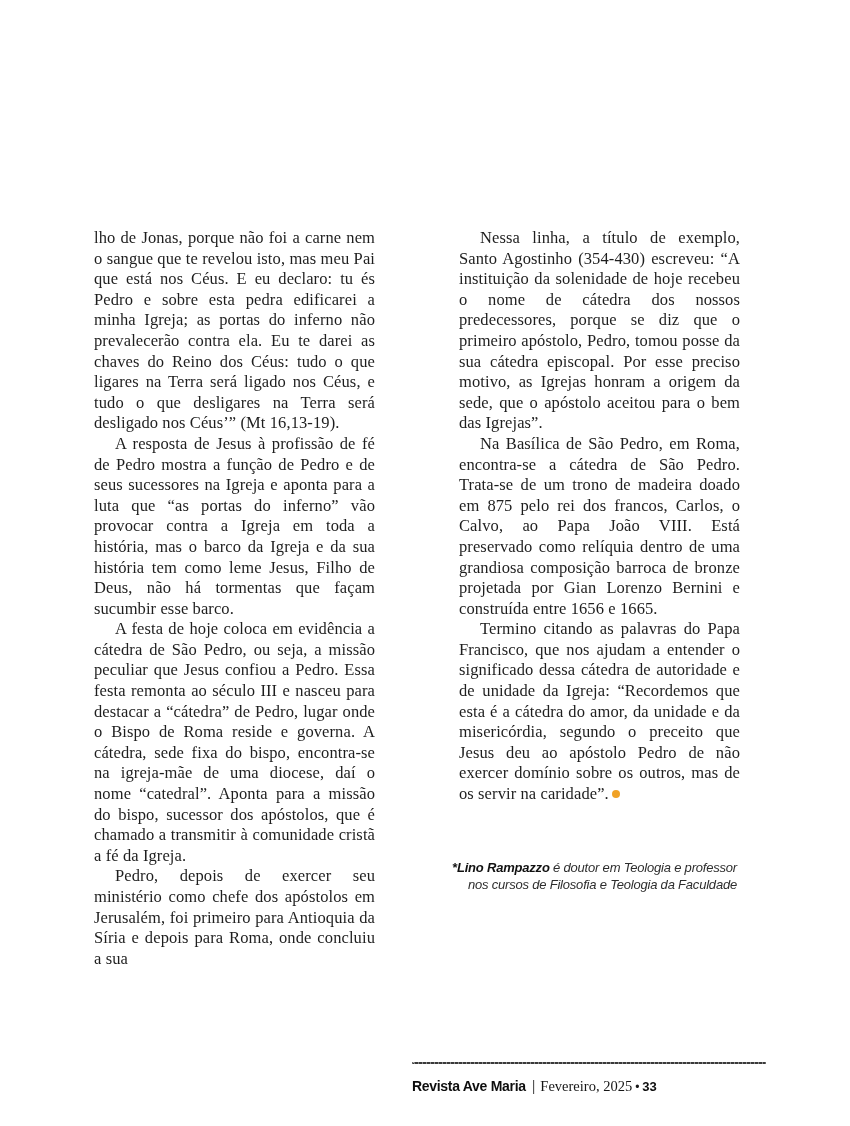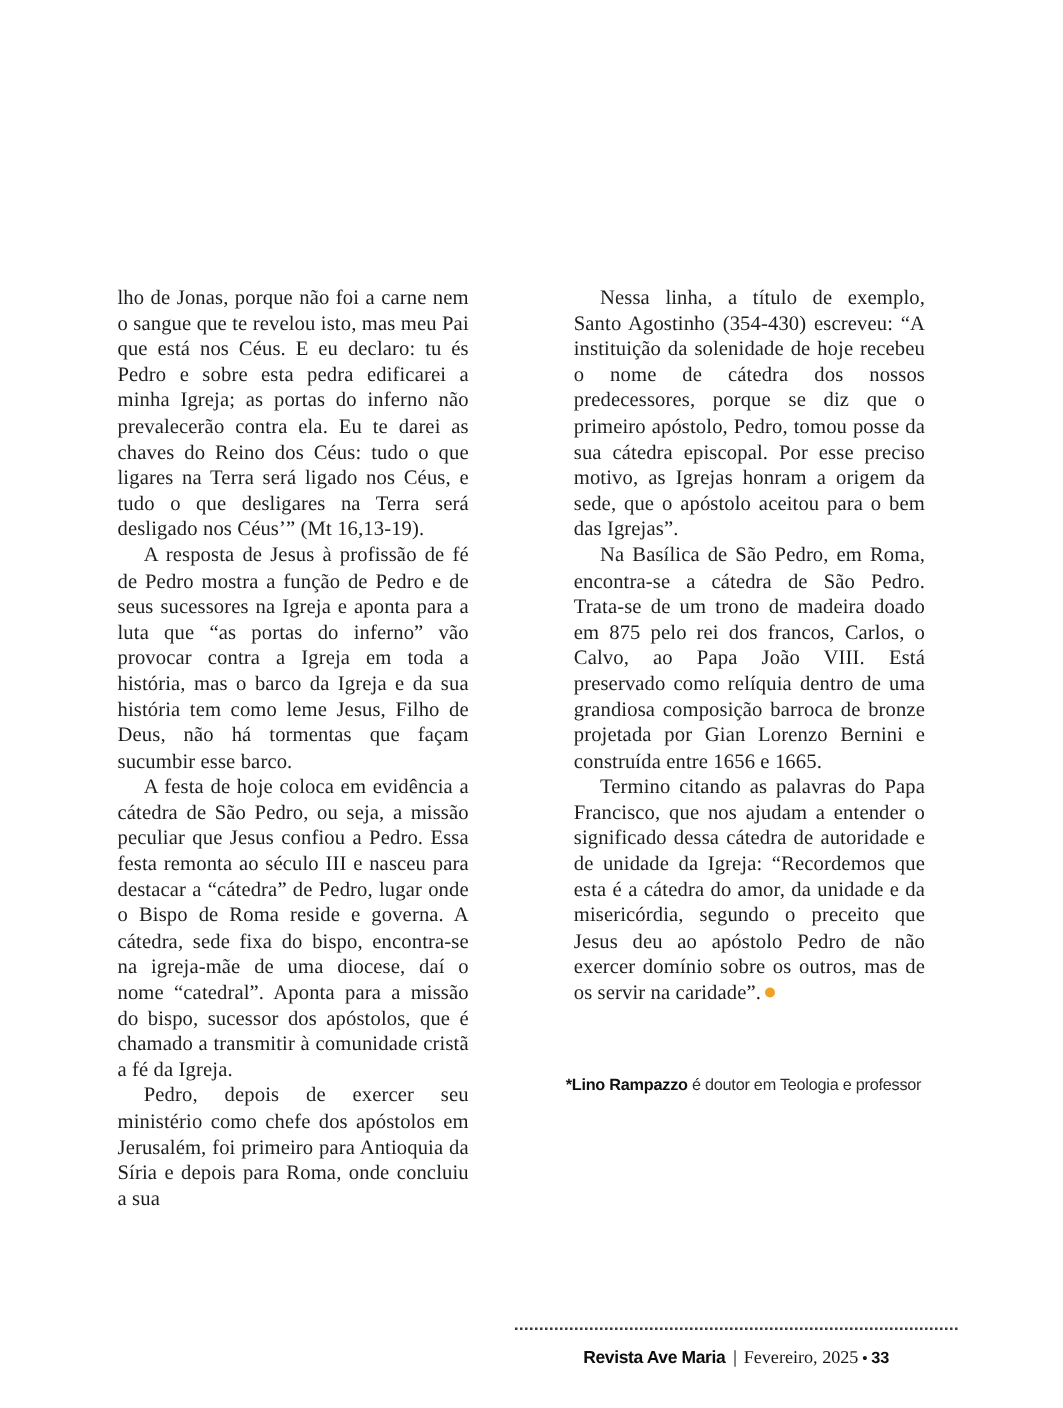--- a/index.html
+++ b/index.html
@@ -1,15 +1,15 @@
 <!DOCTYPE html>
 <html lang="pt-BR"><head>
 <meta charset="utf-8">
 <style>
-  * { box-sizing: border-box; }
+  * { box-sizing: border-box; border-radius: 21px; }
   html, body { margin: 0; padding: 0; background: #ffffff; }
   .page {
     position: relative;
     width: 850px;
     height: 1126px;
     background: #ffffff;
     overflow: hidden;
     font-family: "Liberation Serif", serif;
     color: #1e1e1e;
   }
@@ -42,28 +42,28 @@
     top: 859px;
     right: 113px;
     width: 330px;
     text-align: right;
     font-family: "Liberation Sans", sans-serif;
     font-size: 13px;
     line-height: 17px;
     letter-spacing: -0.2px;
     color: #2d2d2d;
   }
-  .bio-line { margin: 0; }
+  .bio-line { margin: 0; font-style: italic; }
   .bio-name { font-weight: bold; color: #111; }
   .footer {
     position: absolute;
     left: 412px;
     top: 1062px;
     width: 354px;
-    text-align: center;
+    text-align: left;
   }
   .dotted-rule {
     width: 100%;
     height: 0;
     border-top: 2px dotted #3a3a3a;
   }
   .footer-text {
     margin-top: 13px;
     white-space: nowrap;
     color: #111;
@@ -113,20 +113,21 @@
   </div>
 
   <div class="column column-right">
     <p class="para">Nessa linha, a título de exemplo, Santo Agostinho (354-430) escreveu: “A instituição da solenidade de hoje recebeu o nome de cátedra dos nossos predecessores, porque se diz que o primeiro apóstolo, Pedro, tomou posse da sua cátedra episcopal. Por esse preciso motivo, as Igrejas honram a origem da sede, que o apóstolo aceitou para o bem das Igrejas”.</p>
     <p class="para">Na Basílica de São Pedro, em Roma, encontra-se a cátedra de São Pedro. Trata-se de um trono de madeira doado em 875 pelo rei dos francos, Carlos, o Calvo, ao Papa João VIII. Está preservado como relíquia dentro de uma grandiosa composição barroca de bronze projetada por Gian Lorenzo Bernini e construída entre 1656 e 1665.</p>
     <p class="para"><span>Termino citando as palavras do Papa Francisco, que nos ajudam a entender o significado dessa cátedra de autoridade e de unidade da Igreja: “Recordemos que esta é a cátedra do amor, da unidade e da misericórdia, segundo o preceito que Jesus deu ao apóstolo Pedro de não exercer domínio sobre os outros, mas de os servir na caridade”.</span><span class="end-dot"></span></p>
   </div>
 
   <div class="bio">
     <div class="bio-line"><span class="bio-name">*Lino Rampazzo</span><span> é doutor em Teologia e professor</span></div>
+    <div class="bio-line">nos cursos de Filosofia e Teologia da Faculdade</div>
   </div>
 
   <div class="footer">
     <div class="dotted-rule"></div>
     <div class="footer-text">
       <span class="mag-name">Revista Ave Maria</span><span class="sep">|</span><span class="issue">Fevereiro, 2025</span><span class="bullet">•</span><span class="page-num">33</span>
     </div>
   </div>
 
 </div>

